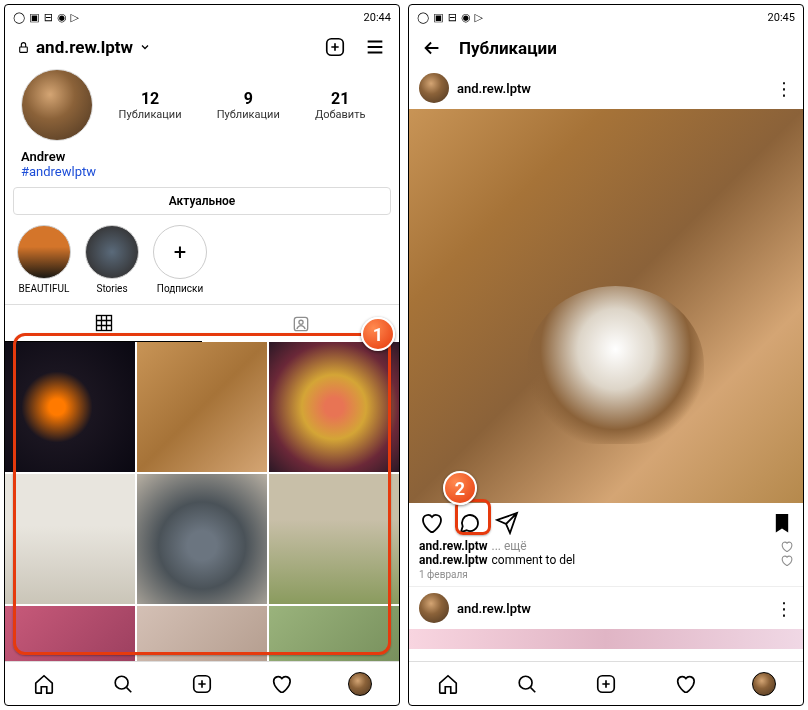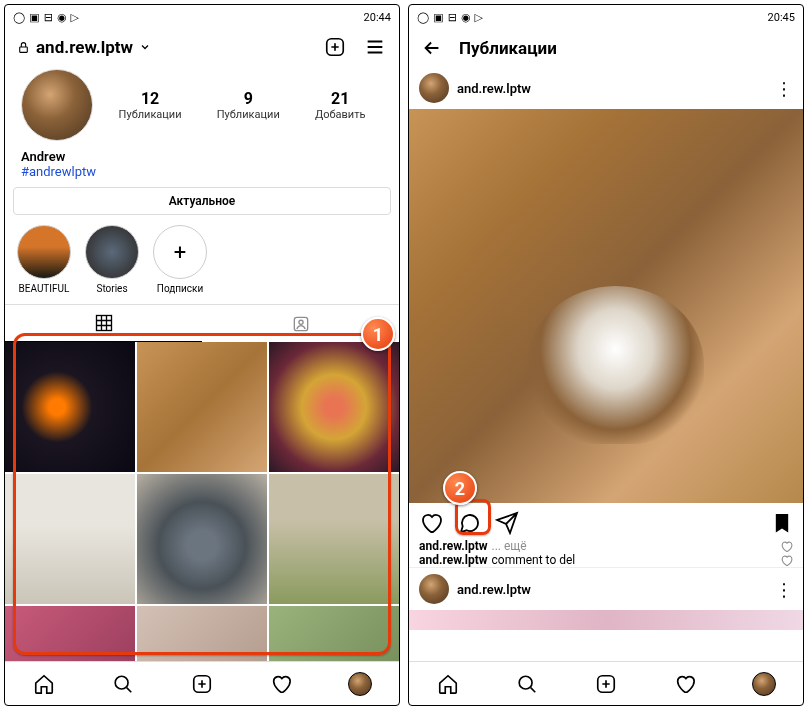--- a/index.html
+++ b/index.html
@@ -286,20 +286,21 @@
     <div class="caption-row">
       <b>and.rew.lptw</b>
       <span>comment to del</span>
       <span class="like-small">
           <svg width="13" height="13" viewBox="0 0 24 24" fill="none" stroke="#8e8e8e" stroke-width="2">
             <path d="M12 21s-8-5.5-8-12a5 5 0 019-3 5 5 0 019 3c0 6.5-8 12-8 12z"></path>
           </svg>
         </span>
     </div>
   </div>
+  <div class="post-date">1 февраля</div>
 
   <div class="next-head">
     <div class="mini-avatar"></div>
     <span class="post-username">and.rew.lptw</span>
     <span class="post-more">⋮</span>
   </div>
   <div class="next-image"></div>
 
   <div style="flex:1"></div>
 

